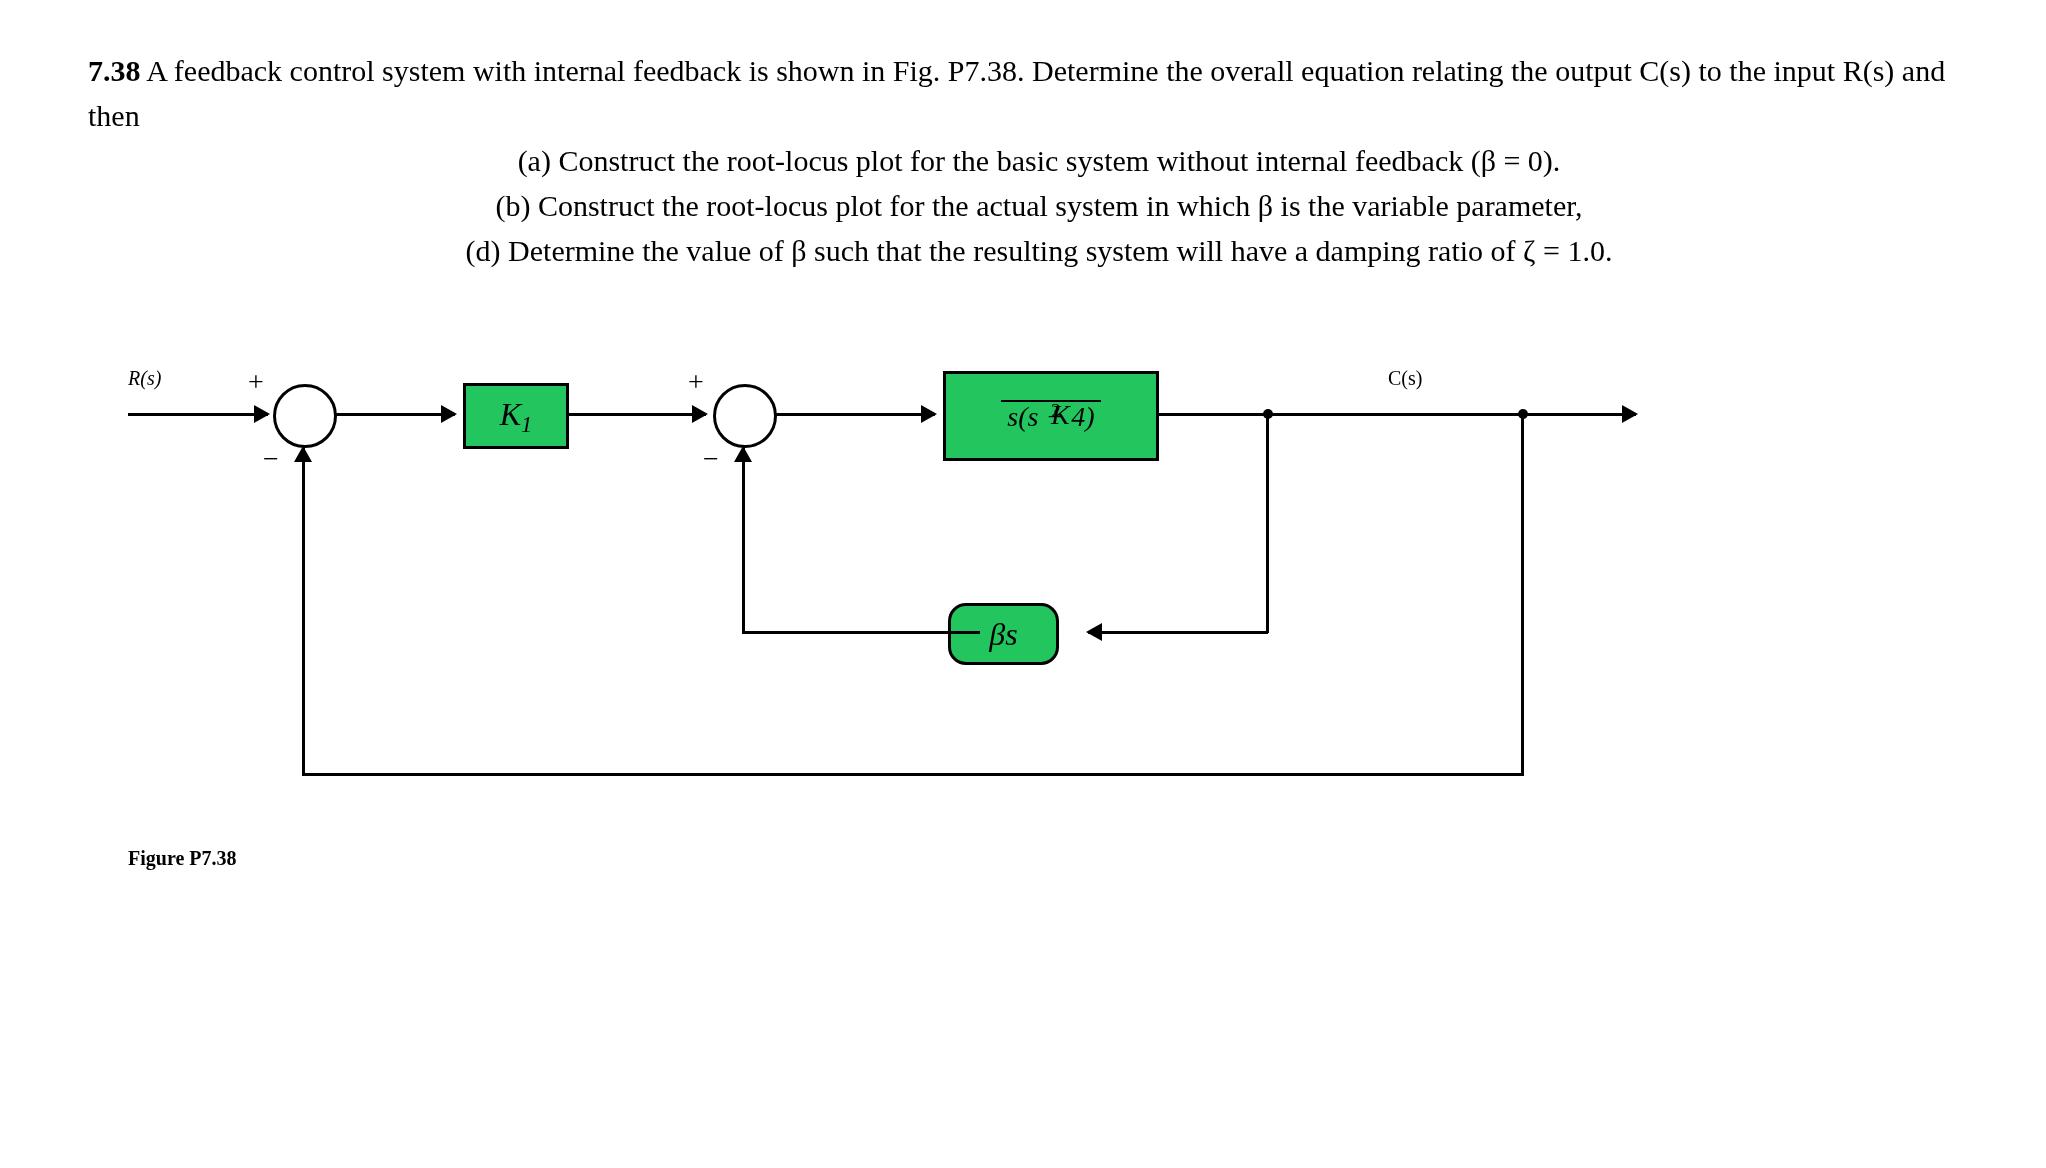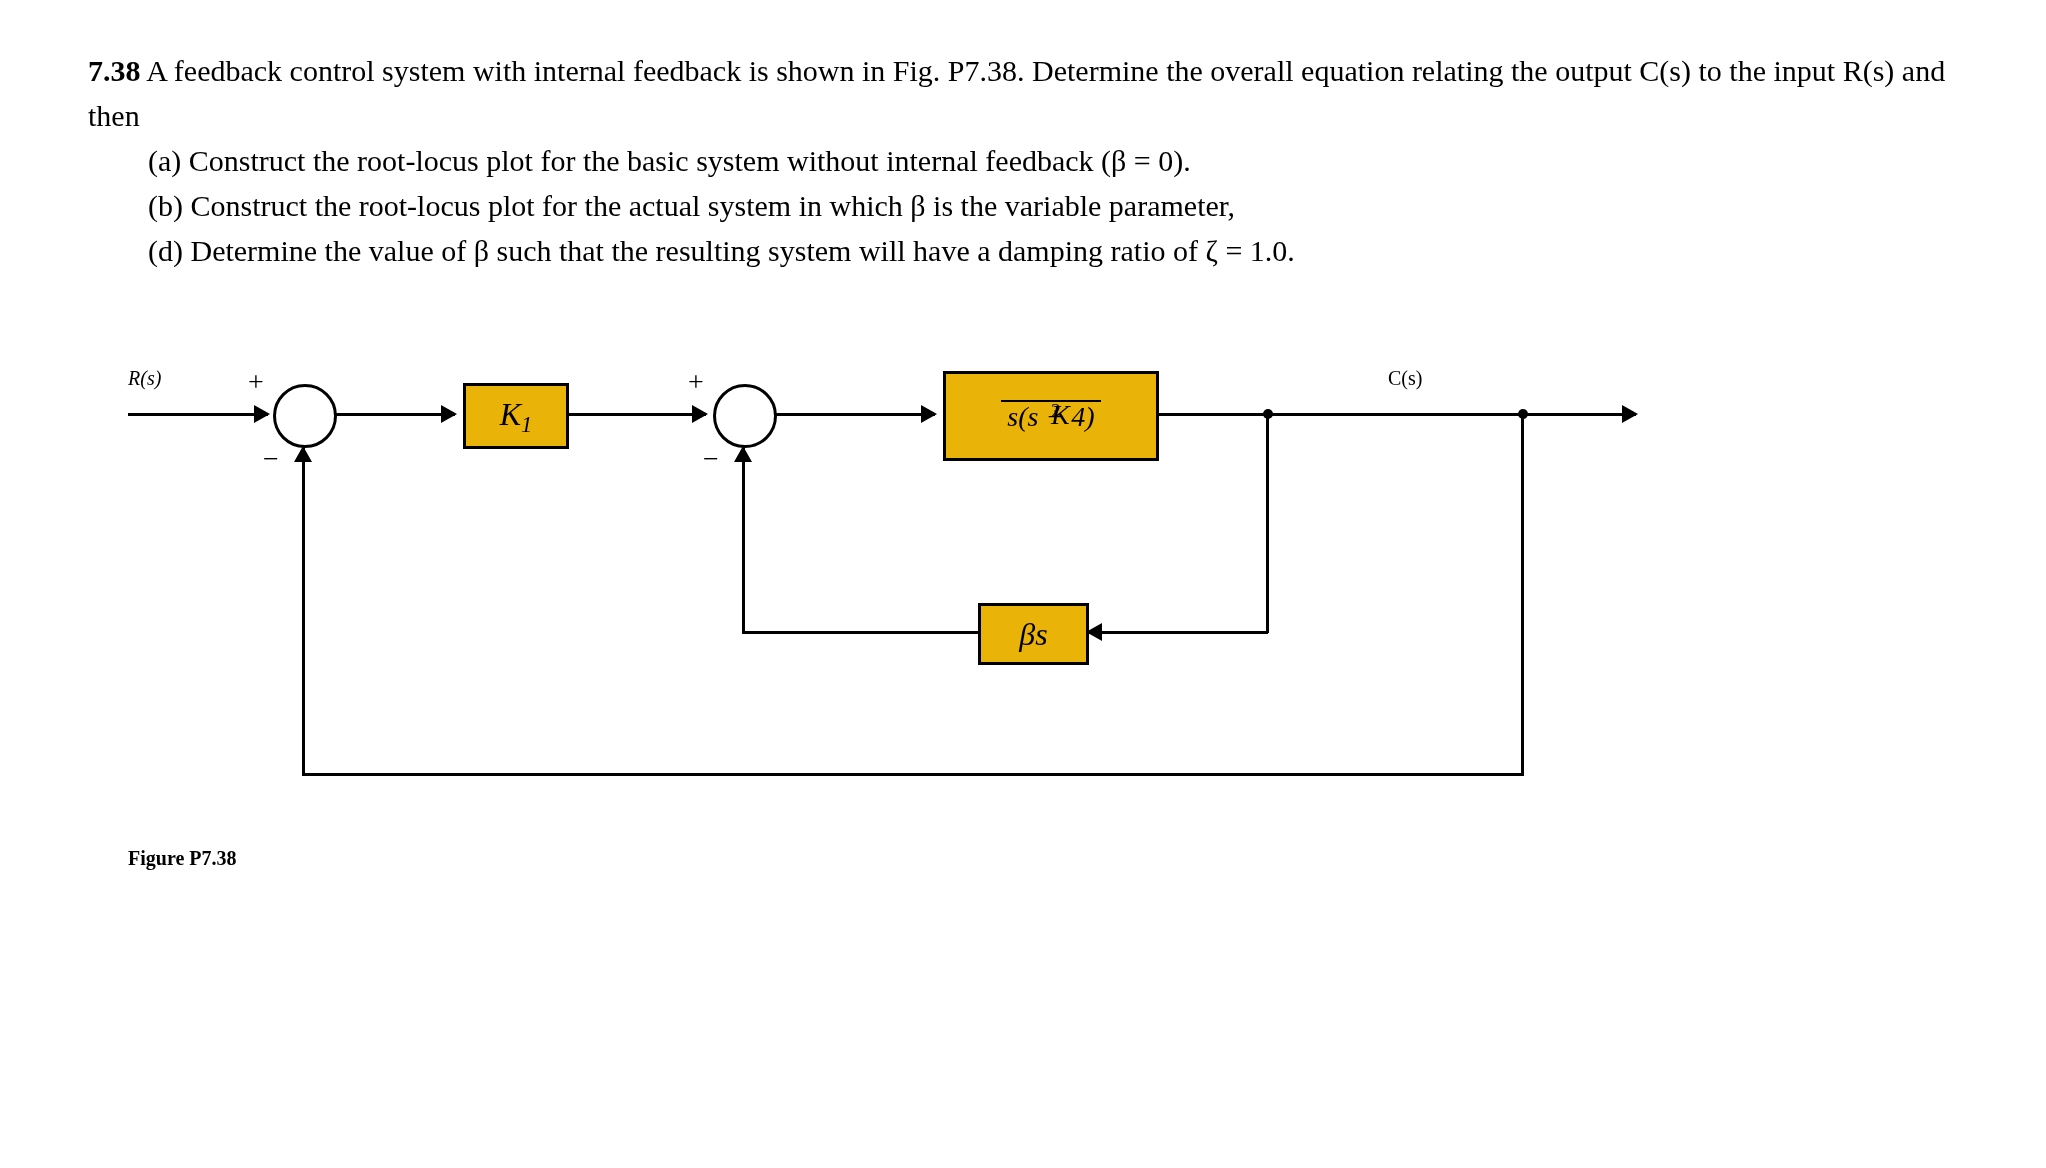--- a/index.html
+++ b/index.html
@@ -10,21 +10,22 @@
       color: #000;
       background: #fff;
     }
     .problem-text {
       margin-bottom: 80px;
     }
     .problem-num {
       font-weight: bold;
     }
     .sub-item {
-      margin-left: 60px;
+      margin-left: 32px;
+      text-align: center;
     }
     .cont-line {
       margin-left: 0;
     }
     i { font-style: italic; }
     
     .diagram {
       position: relative;
       width: 1600px;
       height: 520px;
@@ -70,21 +71,21 @@
     }
     .sum-circle {
       width: 58px;
       height: 58px;
       border: 3px solid #000;
       border-radius: 50%;
       background: #fff;
     }
     .block {
       border: 3px solid #000;
-      background: #eab308;
+      background: #22c55e;
       display: flex;
       align-items: center;
       justify-content: center;
       font-size: 32px;
     }
     .node {
       width: 10px;
       height: 10px;
       background: #000;
       border-radius: 50%;
@@ -162,21 +163,21 @@
   <div class="line-h arrow-right" style="left:1028px; top:60px; width:480px;"></div>
 
   <span class="lbl" style="left:1260px; top:10px; ">C(s)</span>
 
   <div class="node" style="left:1135px; top:56px;"></div>
 
   <div class="line-v" style="left:1138px; top:63px; height:217px;"></div>
 
   <div class="line-h arrow-left" style="left:960px; top:278px; width:180px;"></div>
 
-  <div class="block" style="left:850px; top:250px; width:105px; height:56px; font-style:italic;">βs</div>
+  <div class="block" style="left:820px; top:250px; width:105px; height:56px; font-style:italic;border-radius:18px;">βs</div>
 
   <div class="line-h" style="left:614px; top:278px; width:238px;"></div>
   <div class="line-v arrow-up" style="left:614px; top:95px; height:185px;"></div>
 
   <div class="node" style="left:1390px; top:56px;"></div>
 
   <div class="line-v" style="left:1393px; top:63px; height:360px;"></div>
 
   <div class="line-h" style="left:174px; top:420px; width:1222px;"></div>
 

